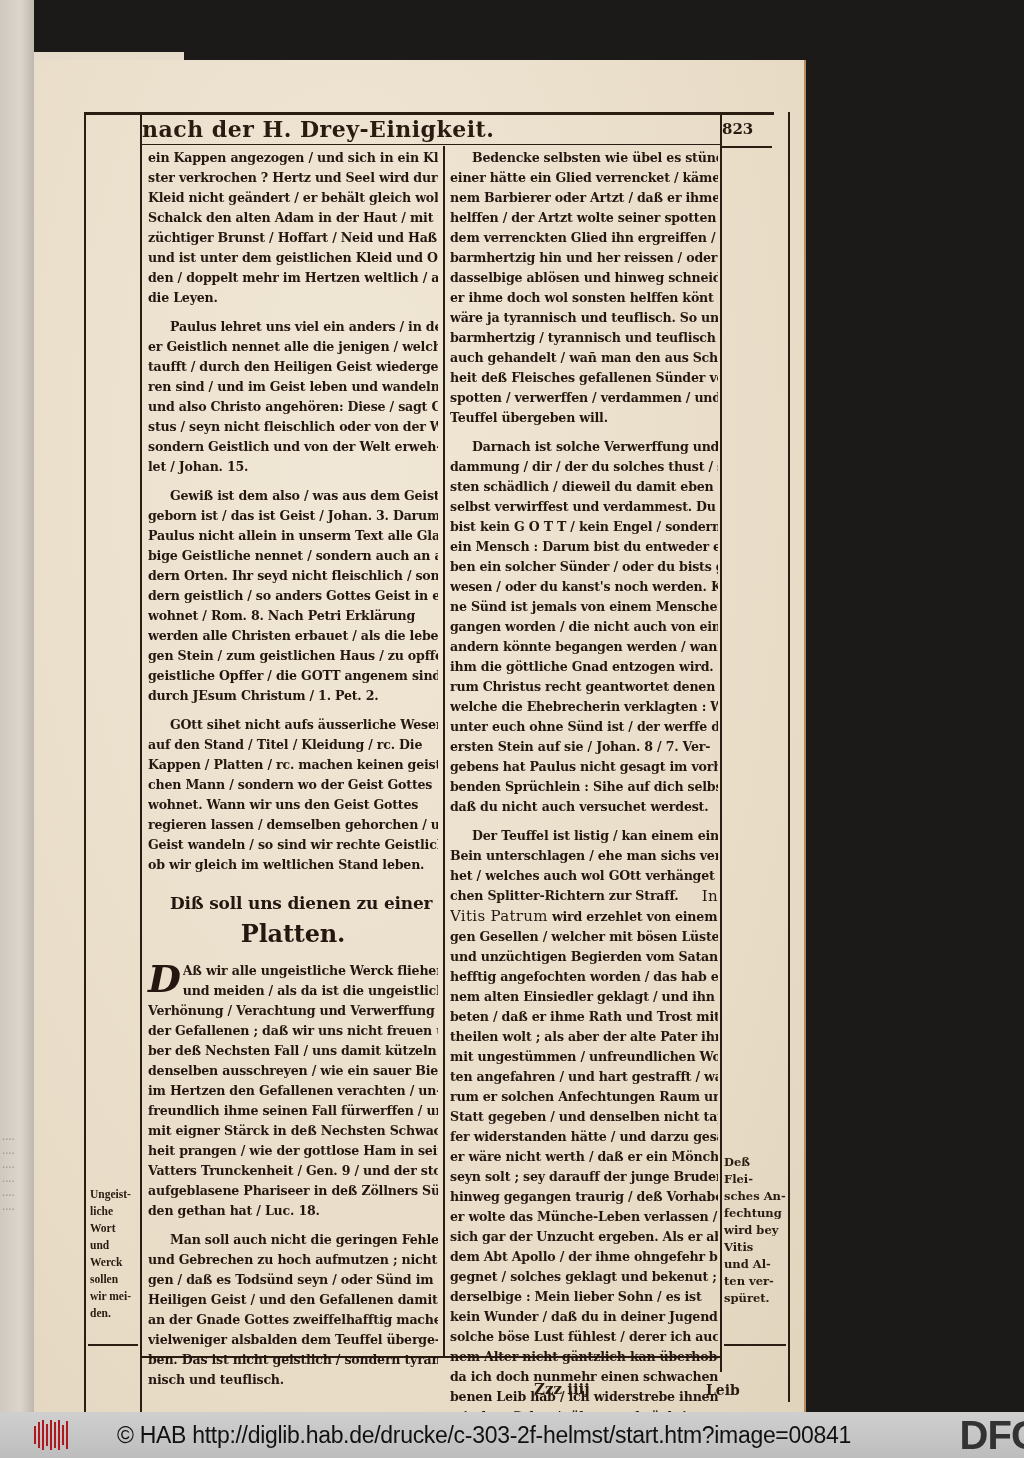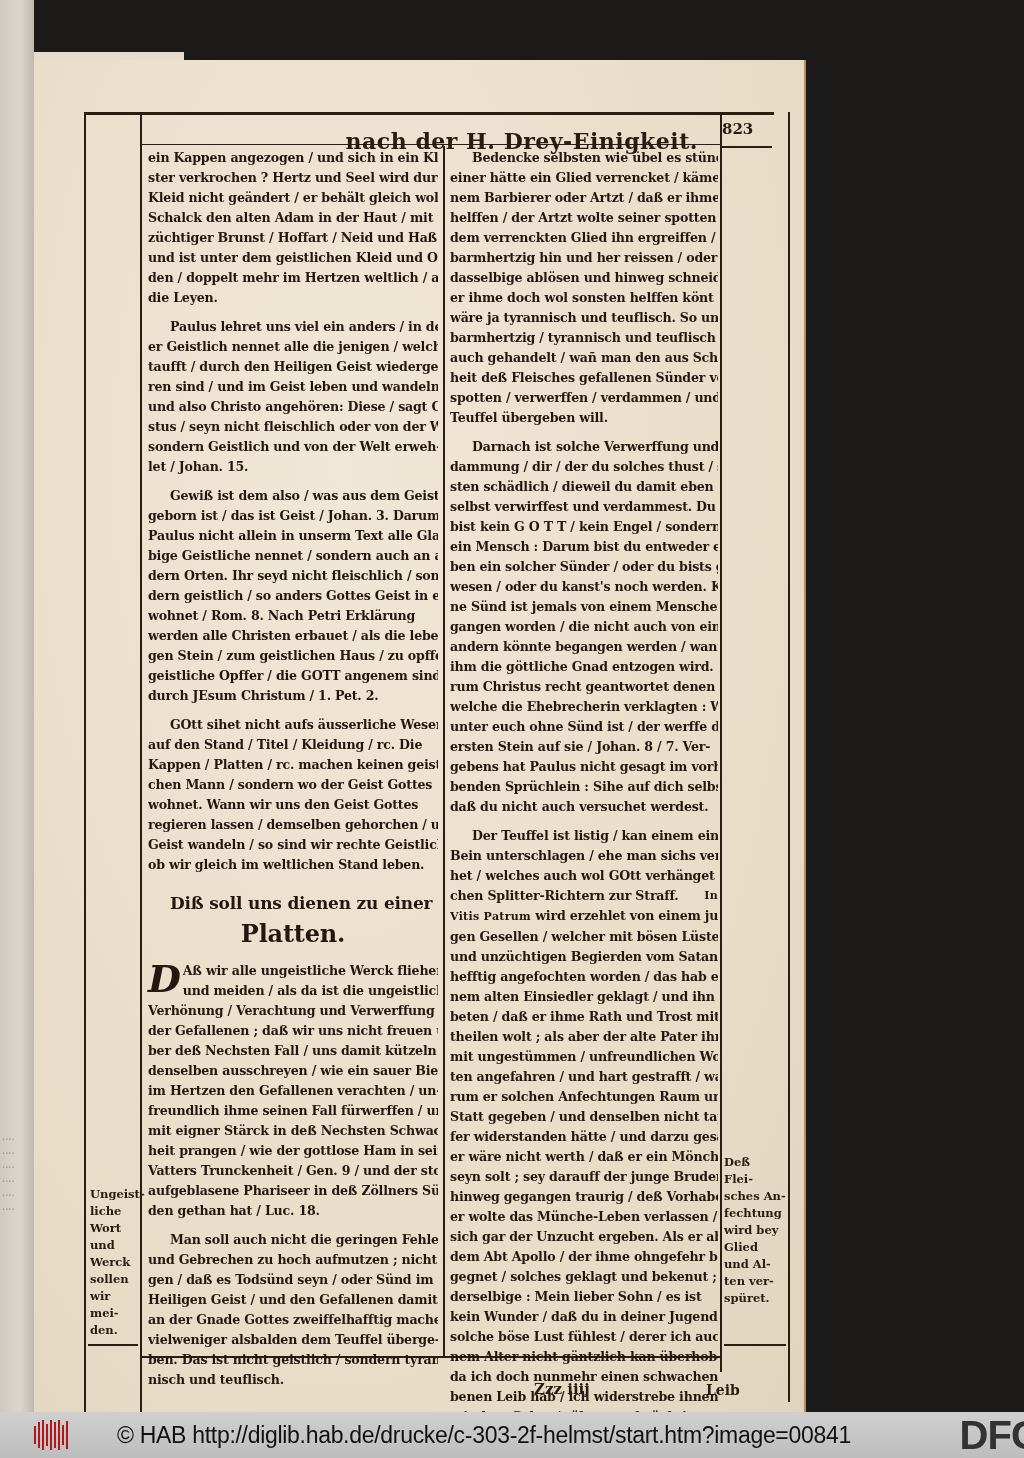--- a/index.html
+++ b/index.html
@@ -27,45 +27,44 @@
     position:absolute; left:34px; top:52px; width:150px; height:10px;
     background:#e7dccb;
   }
   .frame {
     position:absolute; left:18px; top:52px; width:720px; height:1304px;
   }
   .hline { position:absolute; background:#2a1d12; }
   .vline { position:absolute; background:#2a1d12; }
 
   .running-head {
-    position:absolute; left:90px; top:4px; width:556px; text-align:right;
+    position:absolute; left:90px; top:4px; width:556px; text-align:left;
     font-size:22px; font-weight:bold; color:#2a1a10; letter-spacing:.5px;
     font-family:"DejaVu Serif", serif;
-    margin-top:12px;
   }
   .page-number {
     position:absolute; left:670px; top:8px; width:44px; text-align:left;
     font-size:15px; font-weight:bold; color:#2a1a10;
   }
 
   .col {
     position:absolute; color:#251710;
     font-family:"DejaVu Serif", serif; font-weight:bold;
     font-size:12.6px; line-height:20px; letter-spacing:-.2px;
   }
   .col p { margin:0 0 9px 0; text-align:justify; }
   .col p .ln { display:block; white-space:nowrap; overflow:hidden; }
   .col .indent { padding-left:22px; }
   .col .heading-small { margin:18px 0 6px 22px; font-size:17px; }
   .col .heading-big { text-align:center; font-size:24px; margin:4px 0 12px 0; line-height:30px; }
   .dropcap {
     float:left; font-size:38px; line-height:36px; margin:0 2px 0 0;
     font-family:"DejaVu Serif", serif; font-style:italic;
   }
-  .roman { font-weight:bold; font-size:11px; letter-spacing:.3px; }
+  .roman { font-weight:normal; font-size:15px; letter-spacing:.3px; }
 
   .marginal {
     position:absolute; font-size:11.5px; line-height:17px; color:#2a1a10;
     font-weight:bold; font-family:"DejaVu Serif", serif;
   }
   .signature { position:absolute; left:482px; top:1268px; font-size:15px; font-weight:bold; color:#2a1a10;text-align:right; }
   .catchword { position:absolute; left:654px; top:1270px; font-size:14px; font-weight:bold; color:#2a1a10; }
 
   .footer {
     position:absolute; left:0; top:1412px; width:1024px; height:46px;
@@ -250,37 +249,37 @@
         <span class="ln">derselbige : Mein lieber Sohn / es ist</span>
         <span class="ln">kein Wunder / daß du in deiner Jugend</span>
         <span class="ln">solche böse Lust fühlest / derer ich auch in mei-</span>
         <span class="ln">nem Alter nicht gäntzlich kan überhoben seyn /</span>
         <span class="ln">da ich doch nunmehr einen schwachen erstor-</span>
         <span class="ln">benen Leib hab / ich widerstrebe ihnen aber</span>
         <span class="ln">mit dem Gebet / zähme und züchtige meinen</span>
       </p>
     </div>
 
-    <div class="marginal" style="left:38px; top:1074px; width:50px;">
+    <div class="marginal" style="left:38px; top:1074px; width:50px;font-family:Liberation Serif, serif;">
       <div>Ungeist-</div>
       <div>liche</div>
       <div>Wort</div>
       <div>und</div>
       <div>Werck</div>
       <div>sollen</div>
       <div>wir mei-</div>
       <div>den.</div>
     </div>
     <div class="marginal" style="left:672px; top:1042px; width:62px;">
       <div>Deß</div>
       <div>Flei-</div>
       <div>sches An-</div>
       <div>fechtung</div>
       <div>wird bey</div>
-      <div>Glied</div>
+      <div>Vitis</div>
       <div>und Al-</div>
       <div>ten ver-</div>
       <div>spüret.</div>
     </div>
 
     <div class="signature">Zzz iiij</div>
     <div class="catchword">Leib</div>
   </div>
 </div>
 

